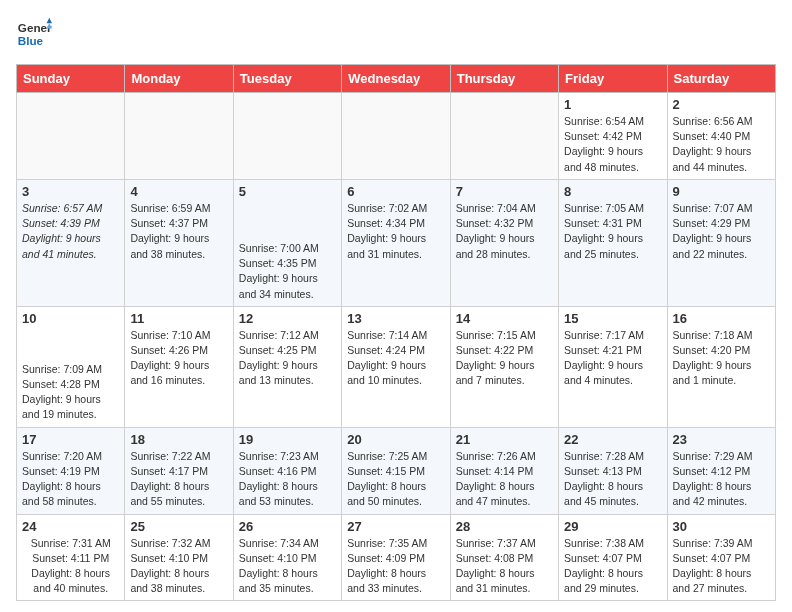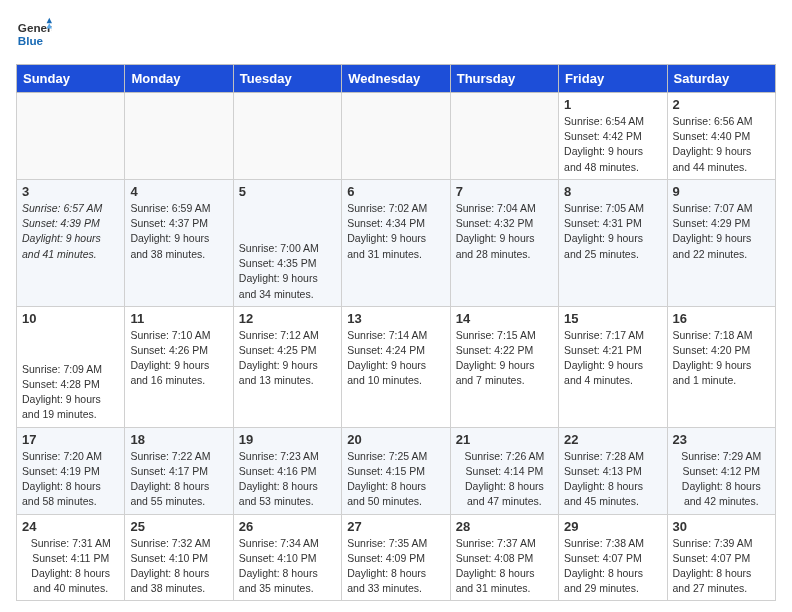--- a/index.html
+++ b/index.html
@@ -35,21 +35,21 @@
     }
     .location-title {
       font-size: 16px;
       color: #444;
     }
     .calendar {
       width: 100%;
       border-collapse: collapse;
     }
     .calendar th {
-      background-color: #1d4ed8;
+      background-color: #ef4444;
       color: #fff;
       text-align: left;
       padding: 6px 6px;
       font-size: 13px;
       font-weight: bold;
       border: 1px solid #c0c0c0;
     }
     .calendar td {
       vertical-align: top;
       border: 1px solid #d0d0d0;
@@ -237,33 +237,33 @@
 Daylight: 8 hours and 53 minutes.</div>
         </td>
         <td>
           <span class="day-number">20</span>
           <div class="day-info" style="white-space: pre-line;">Sunrise: 7:25 AM
 Sunset: 4:15 PM
 Daylight: 8 hours and 50 minutes.</div>
         </td>
         <td>
           <span class="day-number">21</span>
-          <div class="day-info" style="white-space: pre-line; text-align: center;">Sunrise: 7:26 AM
+          <div class="day-info" style="white-space: pre-line;">Sunrise: 7:26 AM
 Sunset: 4:14 PM
 Daylight: 8 hours and 47 minutes.</div>
         </td>
         <td>
           <span class="day-number">22</span>
           <div class="day-info" style="white-space: pre-line;">Sunrise: 7:28 AM
 Sunset: 4:13 PM
 Daylight: 8 hours and 45 minutes.</div>
         </td>
         <td>
           <span class="day-number">23</span>
-          <div class="day-info" style="white-space: pre-line; text-align: center;">Sunrise: 7:29 AM
+          <div class="day-info" style="white-space: pre-line;">Sunrise: 7:29 AM
 Sunset: 4:12 PM
 Daylight: 8 hours and 42 minutes.</div>
         </td>
       </tr>
       <tr>
         <td>
           <span class="day-number">24</span>
           <div class="day-info" style="white-space: pre-line; text-align: center;">Sunrise: 7:31 AM
 Sunset: 4:11 PM
 Daylight: 8 hours and 40 minutes.</div>

